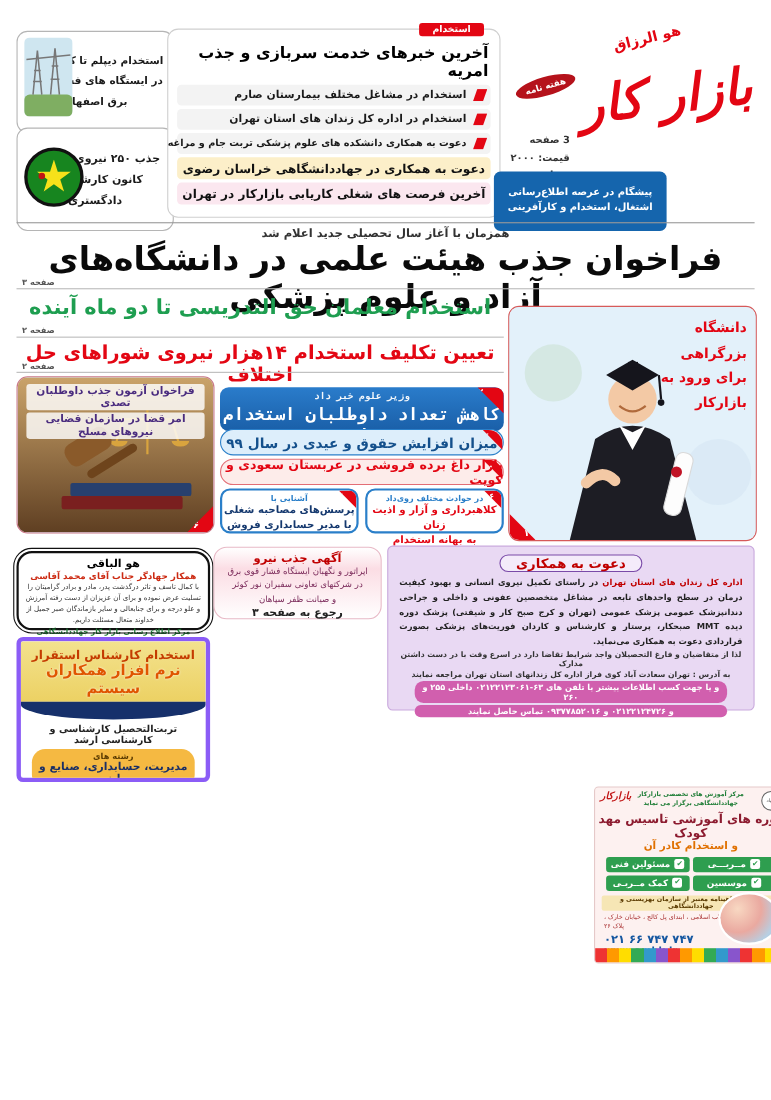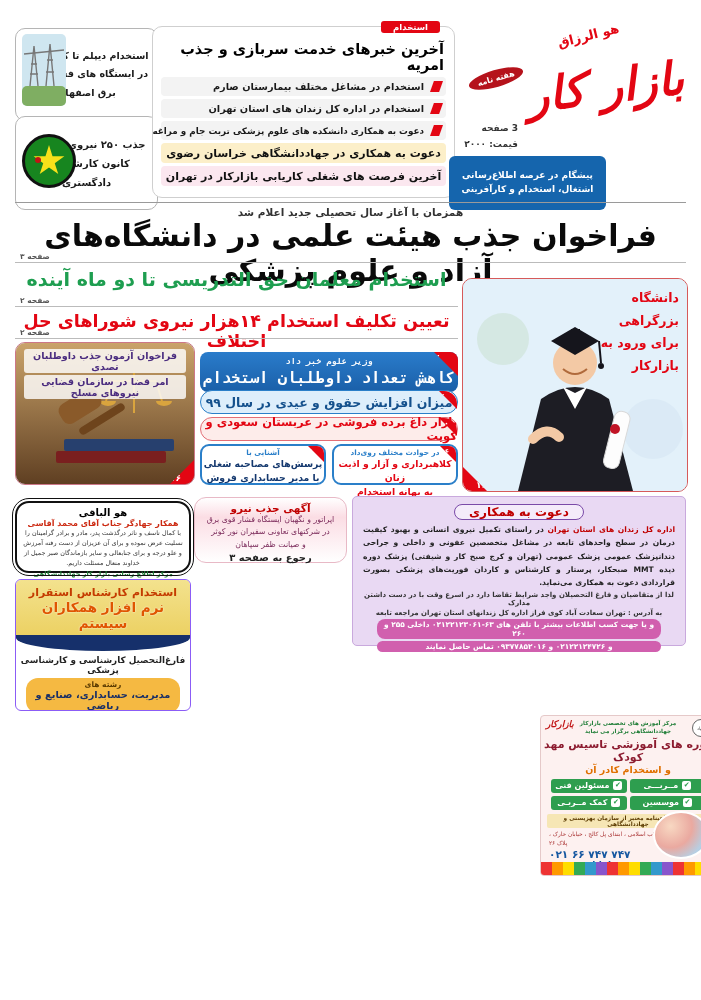--- a/index.html
+++ b/index.html
@@ -51,21 +51,21 @@
   .grad-text{font-size:12.5px;font-weight:900;color:#e30613;text-align:right;line-height:1.8;}
   
   .ad{box-sizing:border-box;}
   
   .cond{border:2px solid #111;outline:1px solid #111;outline-offset:2px;border-radius:14px;background:#fff;padding:4px 6px;text-align:center;}
   .cond .t{font-size:10px;font-weight:900;color:#000;}
   .cond .a{font-size:8px;font-weight:900;color:#cc2a12;margin-top:1px;}
   .cond .b{font-size:6.4px;color:#333;line-height:1.55;margin-top:1px;}
   .cond .s{font-size:6.6px;font-weight:900;color:#1e7d36;margin-top:1px;}
   
-  .hk{border:1px solid #8b5cf6;border-radius:6px;overflow:hidden;background:#fff;}
+  .hk{border:4px solid #8b5cf6;border-radius:6px;overflow:hidden;background:#fff;}
   .hk-top{background:linear-gradient(180deg,#f3e28e,#ecd163);text-align:center;padding:6px 2px 4px;}
   .hk-t1{font-size:11px;font-weight:900;color:#c43b00;}
   .hk-t2{font-size:13.5px;font-weight:900;color:#e05500;text-shadow:0 0 2px #fff;}
   .hk-swoosh{height:16px;background:#16306b;border-radius:0 0 60% 60%/0 0 100% 100%;}
   .hk-grad{font-size:8.8px;font-weight:800;color:#222;text-align:center;margin:4px 2px 3px;}
   .hk-pill{background:#f5b942;border-radius:12px;margin:0 10px;text-align:center;padding:2px 0;}
   .hk-pill .fl{font-size:7.5px;font-weight:700;color:#5a3a00;}
   .hk-pill .fv{font-size:9.8px;font-weight:900;color:#1a2f66;}
   
   .kg{background:#fdf1f0;border:1px solid #e5c9c9;border-radius:4px;overflow:hidden;position:relative;}
@@ -256,21 +256,21 @@
     <div class="b">با کمال تاسف و تاثر درگذشت پدر، مادر و برادر گرامیتان را تسلیت عرض نموده و برای آن عزیزان از دست رفته آمرزش و علو درجه و برای جنابعالی و سایر بازماندگان صبر جمیل از خداوند متعال مسئلت داریم.</div>
     <div class="s">مرکز اطلاع رسانی بازار کار جهاددانشگاهی</div>
   </div>
 
   <div class="abs ad hk" style="left:15px;top:579px;width:176px;height:132px;">
     <div class="hk-top">
       <div class="hk-t1">استخدام کارشناس استقرار</div>
       <div class="hk-t2">نرم افزار همکاران سیستم</div>
     </div>
     <div class="hk-swoosh"></div>
-    <div class="hk-grad">فارغ‌التحصیل کارشناسی و کارشناسی پزشکی</div>
+    <div class="hk-grad">تربت‌التحصیل کارشناسی و کارشناسی ارشد</div>
     <div class="hk-pill">
       <div class="fl">رشته های</div>
       <div class="fv">مدیریت، حسابداری، صنایع و ریاضی</div>
     </div>
 
   </div>
 
   <div class="abs ad kg" style="left:15px;top:715px;width:176px;height:161px;">
     <div class="kg-brand">بازارکار</div>
     <div class="kg-stamp">جهاد</div>
@@ -311,18 +311,18 @@
     <div class="r">رجوع به صفحه ۳</div>
   </div>
 
   <div class="abs ad pr" style="left:352px;top:496px;width:334px;height:150px;">
     <div class="pr-title">دعوت به همکاری</div>
     <div class="pr-b">
       <span class="org">اداره کل زندان های استان تهران</span>
       <span>در راستای تکمیل نیروی انسانی و بهبود کیفیت درمان در سطح واحدهای تابعه در مشاغل متخصصین عفونی و داخلی و جراحی دندانپزشک عمومی پزشک عمومی (تهران و کرج صبح کار و شیفتی) پزشک دوره دیده MMT صبحکار، پرستار و کارشناس و کاردان فوریت‌های پزشکی بصورت قراردادی دعوت به همکاری می‌نماید.</span>
     </div>
     <div class="pr-l">لذا از متقاضیان و فارغ التحصیلان واجد شرایط تقاضا دارد در اسرع وقت با در دست داشتن مدارک</div>
-    <div class="pr-l">به آدرس : تهران سعادت آباد کوی فراز اداره کل زندانهای استان تهران مراجعه تابعه</div>
+    <div class="pr-l">به آدرس : تهران سعادت آباد کوی فراز اداره کل زندانهای استان تهران مراجعه نمایند</div>
     <div class="pr-hl">و یا جهت کسب اطلاعات بیشتر با تلفن های ۶۳-۰۲۱۲۲۱۲۳۰۶۱ داخلی ۲۵۵ و ۲۶۰</div>
     <div class="pr-hl">و ۰۲۱۲۲۱۲۴۷۲۶ و ۰۹۳۷۷۸۵۲۰۱۶ تماس حاصل نمایند</div>
   </div>
 
 </div>
 
 </body></html>

